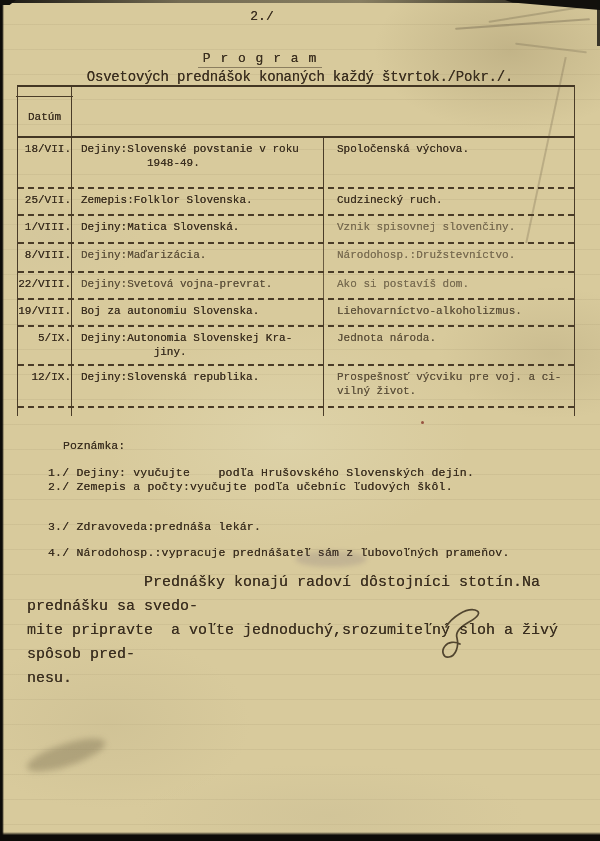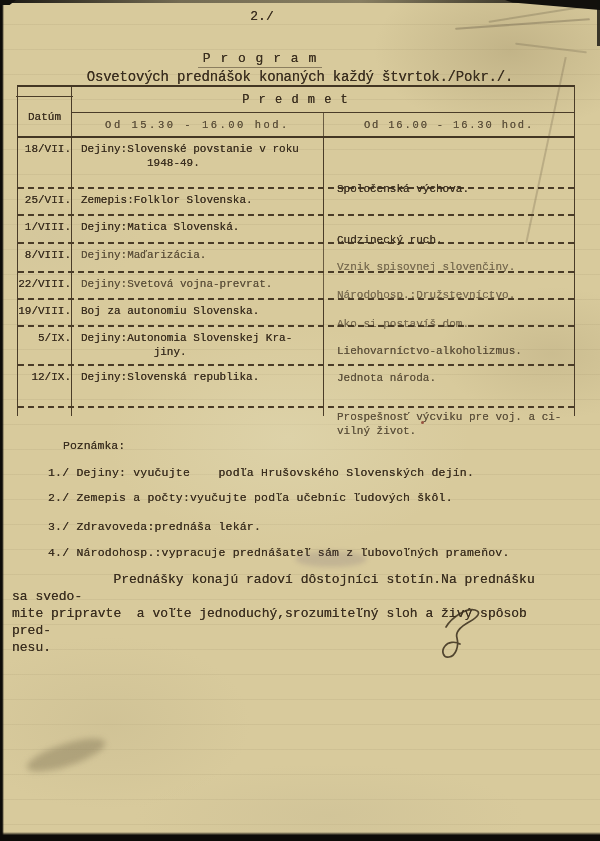--- a/index.html
+++ b/index.html
@@ -42,30 +42,30 @@
   .hdr-predmet{ height:26px; border-bottom:1.6px solid #4a3c28; display:flex; align-items:center;
     justify-content:center; font-size:12px; letter-spacing:1px; padding-right:55px; box-sizing:border-box; }
   .hdr-times{ flex:1; display:flex; }
   .hdr-t1{ width:252px; border-right:1.6px solid #4a3c28; display:flex; align-items:center;
     justify-content:center; font-size:10.5px; letter-spacing:2.5px; box-sizing:border-box; }
   .hdr-t2{ flex:1; display:flex; align-items:center; justify-content:center; font-size:10.5px; letter-spacing:1.8px; }
   .row{ display:flex; border-bottom:2px dashed #4a3c28; box-sizing:border-box; }
   .c-date{ width:54px; border-right:1.6px solid #4a3c28; text-align:right; padding-top:5px; box-sizing:border-box; }
   .c-a{ width:252px; border-right:1.6px solid #4a3c28; padding:5px 2px 0 9px; white-space:pre-wrap;
     line-height:13.5px; box-sizing:border-box; }
-  .c-b{ flex:1; padding:5px 2px 0 13px; white-space:pre-wrap; line-height:13.5px;margin-top:40px; }
+  .c-b{ flex:1; padding:5px 2px 0 13px; white-space:pre-wrap; line-height:13.5px; }
   .stubs{ display:flex; height:8px; }
   .stub1{ width:54px; border-right:1.6px solid #4a3c28; box-sizing:border-box; }
   .stub2{ width:252px; border-right:1.6px solid #4a3c28; box-sizing:border-box; }
 
   
   .notes-head{ left:35px; top:439px; font-size:11.5px;margin-left:28px; }
   .note{ left:48px; font-size:11.5px; white-space:pre-wrap; letter-spacing:.2px; }
-  .n1{ top:466px; } .n2{ top:491px; } .n3{ top:520px; } .n4{ top:546px; }
-  .closing{ left:12px; top:571px; width:535px; font-size:13px; line-height:17px; white-space:pre-wrap; }
+  .n1{ top:466px; } .n2{ top:480px; } .n3{ top:520px; } .n4{ top:546px; }
+  .closing{ left:27px; top:571px; width:535px; font-size:15px; line-height:24px; white-space:pre-wrap; }
 
   
   .sig{ left:436px; top:601px; width:56px; height:62px; }
   .smudge-stamp{ left:295px; top:551px; width:72px; height:16px; background:rgba(110,95,115,.20);
     filter:blur(2.5px); border-radius:50%; }
   .smudge-bl{ left:25px; top:744px; width:82px; height:22px; background:rgba(105,95,65,.35);
     filter:blur(3px); border-radius:50%; transform:rotate(-18deg); }
   .scr{ background:rgba(72,62,46,.28); border-radius:2px; }
   .scr1{ left:455px; top:23px; width:135px; height:1.5px; transform:rotate(-4deg); }
   .scr2{ left:488px; top:13px; width:100px; height:1.5px; transform:rotate(-9deg); opacity:.8; }
@@ -94,27 +94,20 @@
   <div class="abs doc-title t">
     <span>P r o g r a m</span>
   </div>
 
   <div class="abs doc-subtitle t">Osvetových prednášok konaných každý štvrtok./Pokr./.</div>
 
   <div class="abs tbl">
 
     <div class="hdr">
       <div class="hdr-date t">Datúm</div>
-      <div class="hdr-main">
-        <div class="hdr-predmet t">P r e d m e t</div>
-        <div class="hdr-times">
-          <div class="hdr-t1 t fade1">Od 15.30 - 16.00 hod.</div>
-          <div class="hdr-t2 t fade1">Od 16.00 - 16.30 hod.</div>
-        </div>
-      </div>
     </div>
 
     <div class="row" style="height:51px">
       <div class="c-date t">18/VII.</div>
       <div class="c-a t">Dejiny:Slovenské povstanie v roku
           1948-49.</div>
       <div class="c-b t">Spoločenská výchova.</div>
     </div>
     <div class="row" style="height:27px">
       <div class="c-date t">25/VII.</div>

